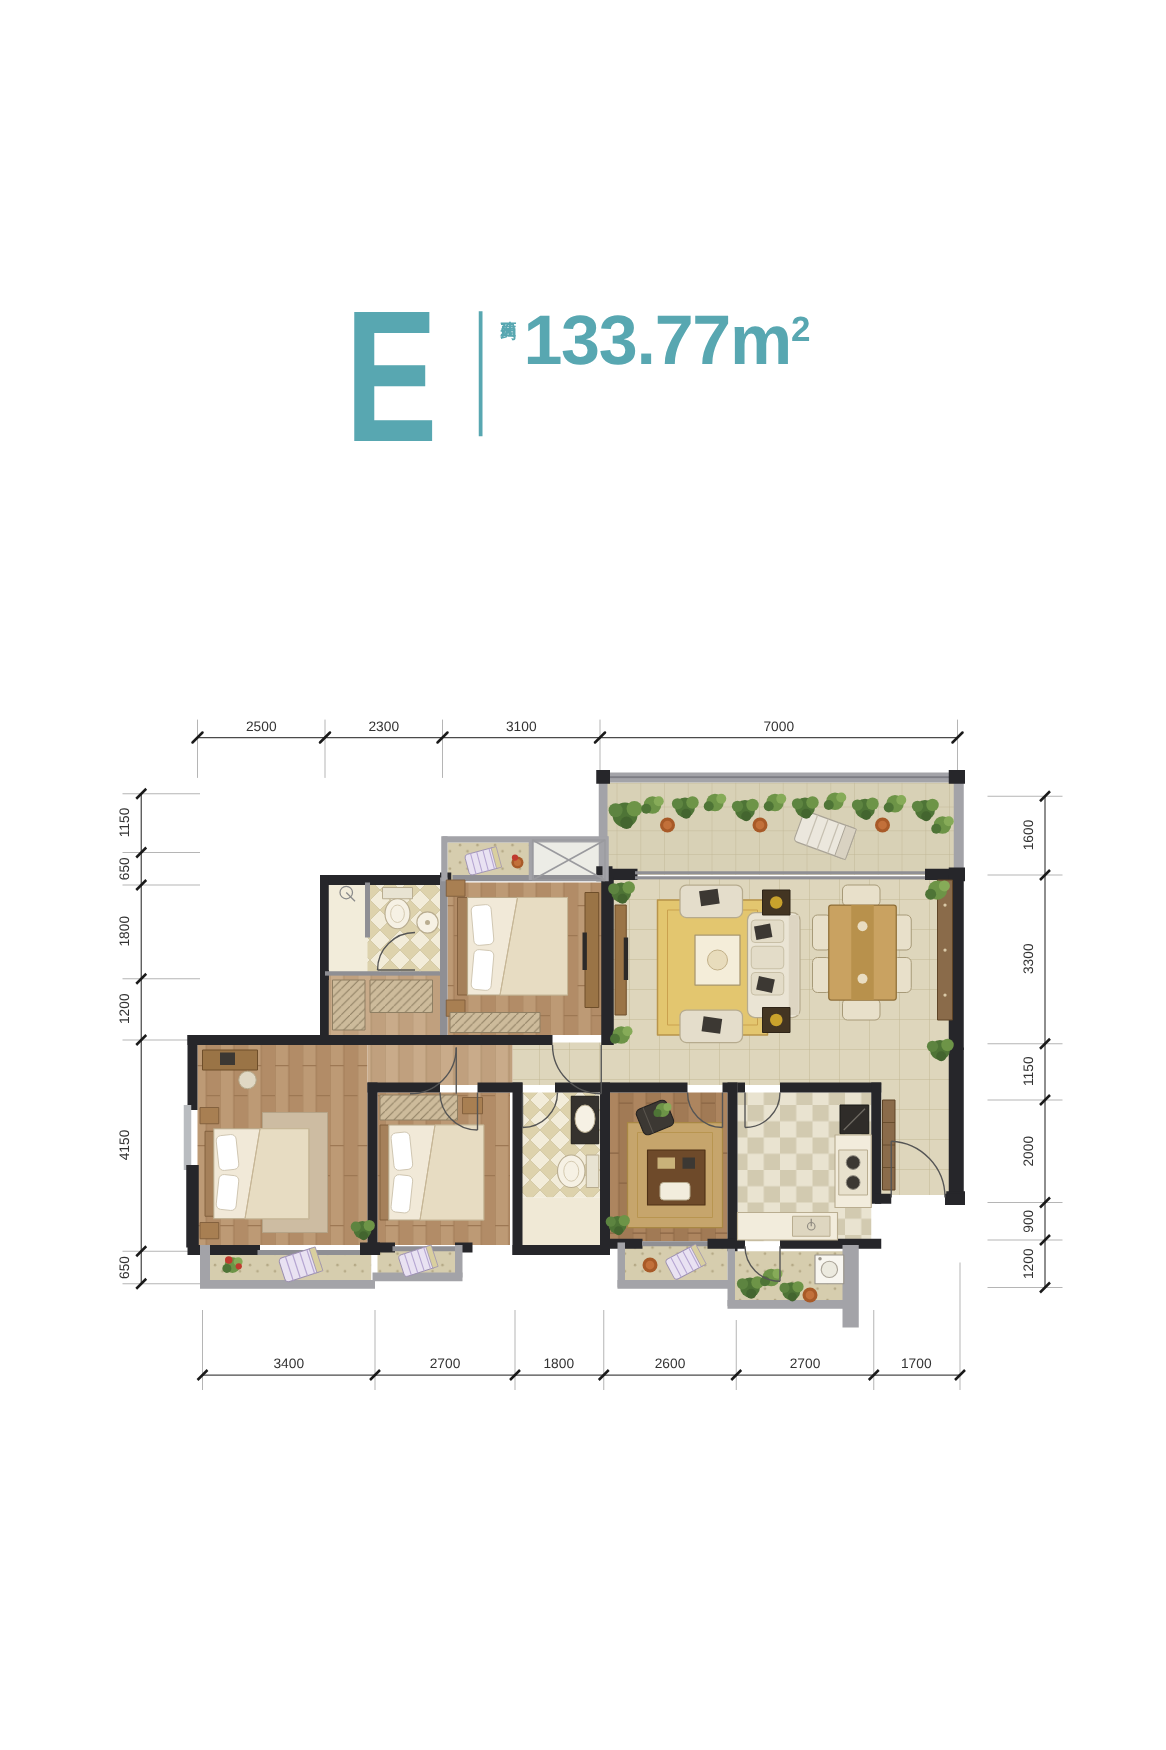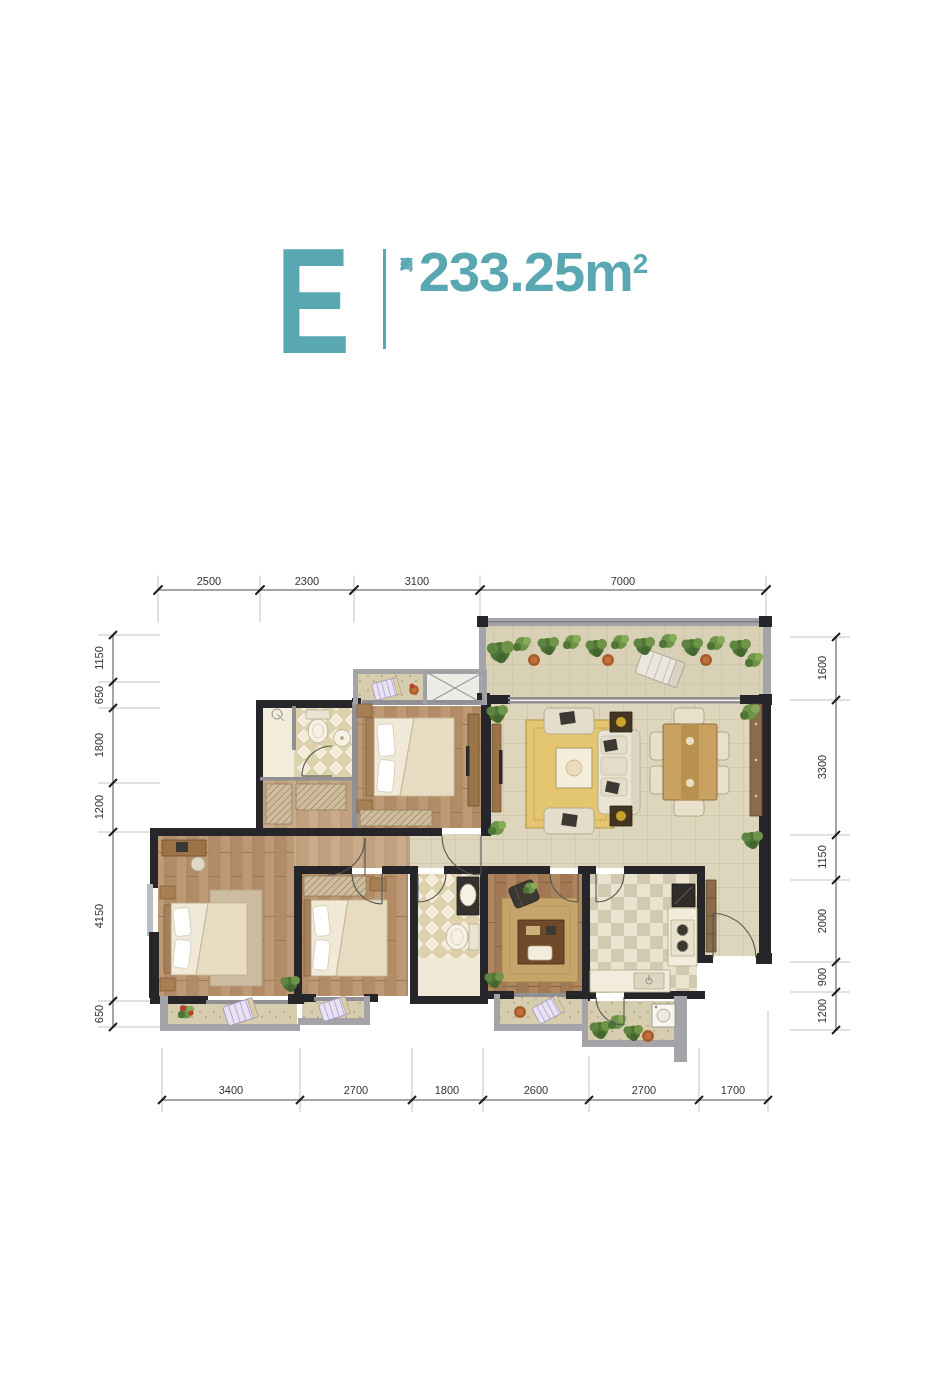--- a/index.html
+++ b/index.html
@@ -23,21 +23,21 @@
 <body>
 
 <div class="page">
 
   <div class="hdr">
     <div class="unit-letter">E</div>
     <div class="hdr-divider"></div>
     <div class="title-block">
       <div class="area-row">
         <div class="area-prefix">建面约</div>
-        <div class="area-number"><span>233.25</span><span>m</span><sup>2</sup></div>
+        <div class="area-number"><span>133.77</span><span>m</span><sup>2</sup></div>
       </div>
     </div>
   </div>
 
   <svg class="plan-svg" width="933" height="1400" viewBox="0 0 933 1400" xmlns="http://www.w3.org/2000/svg">
     <defs>
       <pattern id="tileBig" width="24" height="24" patternUnits="userSpaceOnUse">
         <rect width="24" height="24" fill="#ded6bc"></rect>
         <path d="M24,0 V24 H0" fill="none" stroke="#c3b894" stroke-width="0.8"></path>
       </pattern>

